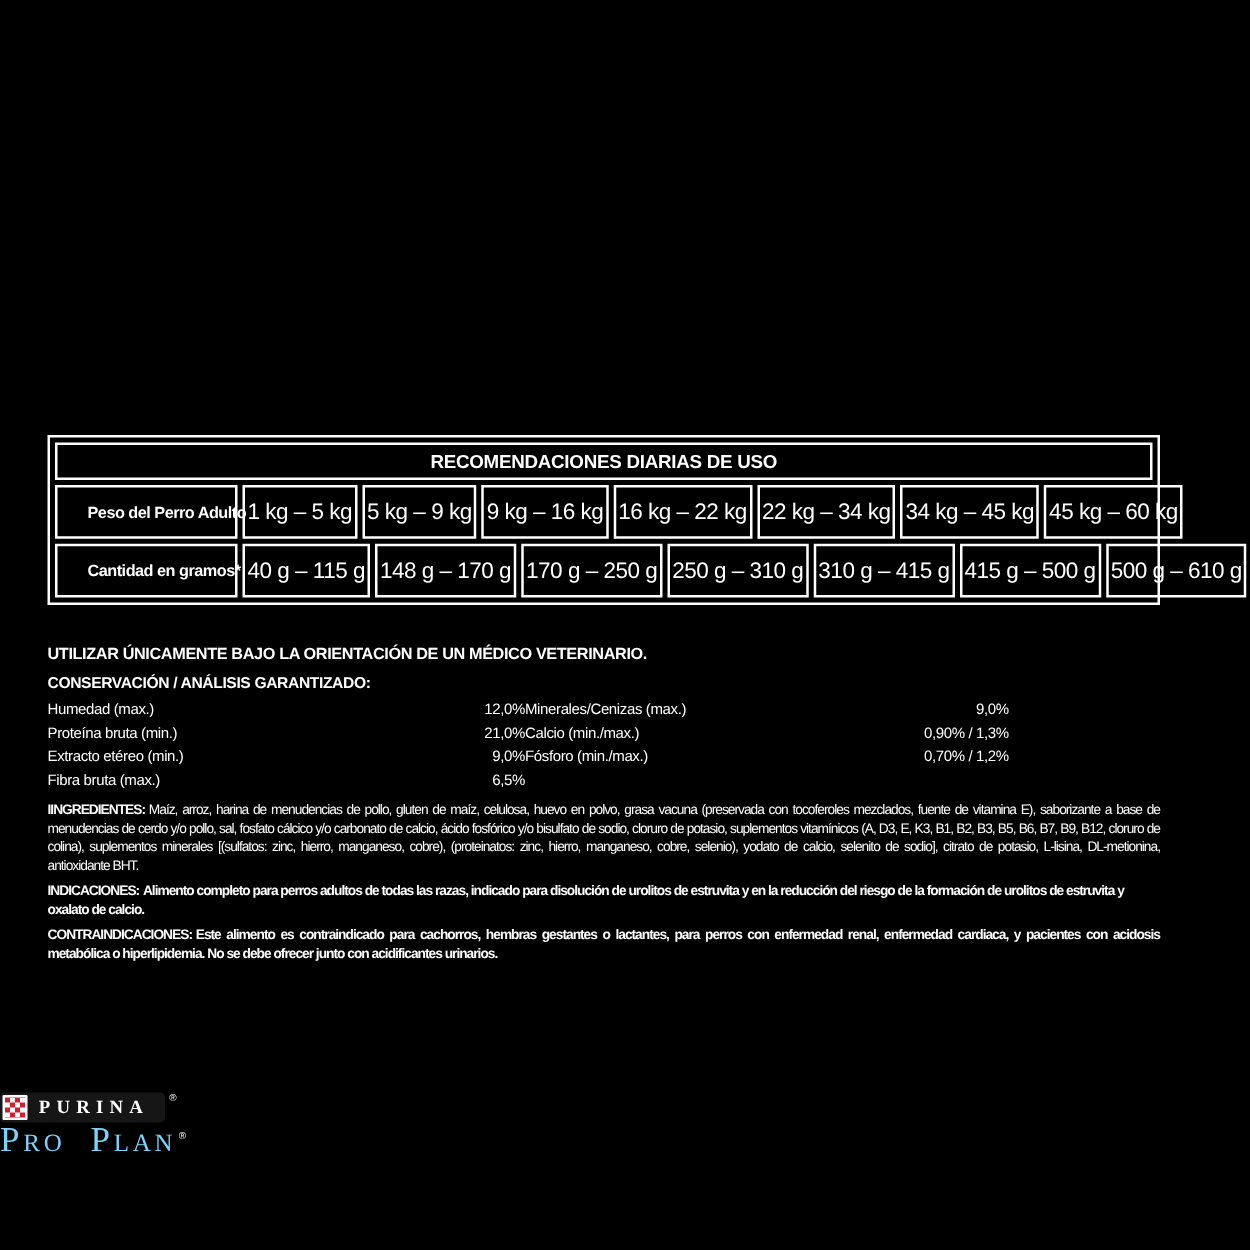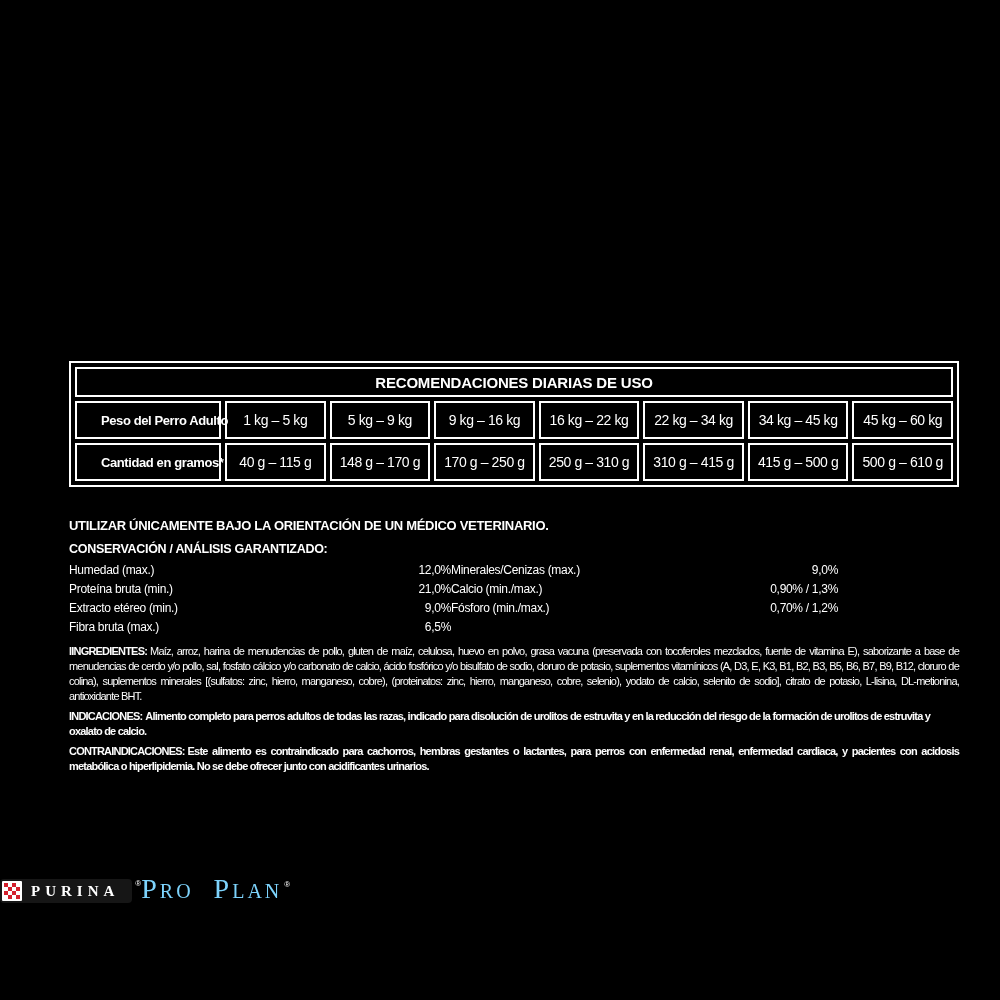--- a/index.html
+++ b/index.html
@@ -2,32 +2,32 @@
 <html><head>
 <meta charset="utf-8">
 <style>
   * { margin: 0; padding: 0; box-sizing: border-box; }
   html, body { background: #000; }
   body { font-family: "Liberation Sans", sans-serif; }
   .sheet {
     position: relative; width: 1000px; height: 1000px;
     background: #000; color: #fff; overflow: hidden;
   }
-  .content { position: absolute; left: 69px; top: 348px; width: 890px; margin-top: 13px; }
+  .content { position: absolute; left: 38px; top: 348px; width: 890px; }
 
   
   .rec-table { border: 2px solid #fff; padding: 4px; display: flex; flex-direction: column; gap: 4px; background: #000; }
   .rt-title {
     border: 2px solid #fff; text-align: center; font-weight: bold;
     font-size: 15px; letter-spacing: -0.2px; padding: 5px 0 4px;
   }
   .rt-row { display: grid; grid-template-columns: 146px repeat(7, 1fr); gap: 4px; }
   .rt-cell {
     border: 2px solid #fff; display: flex; align-items: center; justify-content: center;
-    font-size: 14px; letter-spacing: -0.4px; padding: 9px 2px; white-space: nowrap;
+    font-size: 18px; letter-spacing: -0.4px; padding: 9px 2px; white-space: nowrap;
   }
   .rt-label { font-weight: bold; justify-content: flex-start; padding-left: 24px; font-size: 13px; }
 
   
   .advice { margin-top: 31px; font-weight: bold; font-size: 13px; letter-spacing: -0.3px; }
   .comp-heading { margin-top: 9px; font-weight: bold; font-size: 12.5px; letter-spacing: -0.3px; }
   .comp-cols { margin-top: 5px; display: flex; }
   .comp-col { display: flex; flex-direction: column; }
   .comp-col.left  { width: 382px; }
   .comp-col.right { width: 387px; }
@@ -36,21 +36,21 @@
 
   
   .paras { margin-top: 7px; }
   .para { font-size: 11px; letter-spacing: -0.8px; line-height: 15px; margin-bottom: 5px; color: #fdfdfd; }
   .para.justify { text-align: justify; }
   .para-label { font-weight: bold; margin-right: 3px; }
   .para.bold-body .para-body { font-weight: bold; }
   .para.conservacion { margin-top: 9px; }
 
   
-  .logo { position: absolute; top: 874px; left: 0; width: 100%; display: flex; flex-direction: row; align-items: flex-end; }
+  .logo { position: absolute; top: 874px; left: 0; width: 100%; display: flex; flex-direction: column; align-items: flex-start; }
   .purina-row { display: flex; align-items: flex-start; }
   .purina-bar {
     display: inline-flex; align-items: center; gap: 9px;
     background: #161616; border-radius: 4px; padding: 2px 13px 2px 2px; height: 24px;
   }
   .checker {
     width: 20px; height: 20px; border: 2px solid #fff; border-radius: 1px;
     background-image: conic-gradient(from 270deg, #d31f2c 25%, #fff 0 50%, #d31f2c 0 75%, #fff 0);
     background-size: 50% 50%;
   }

